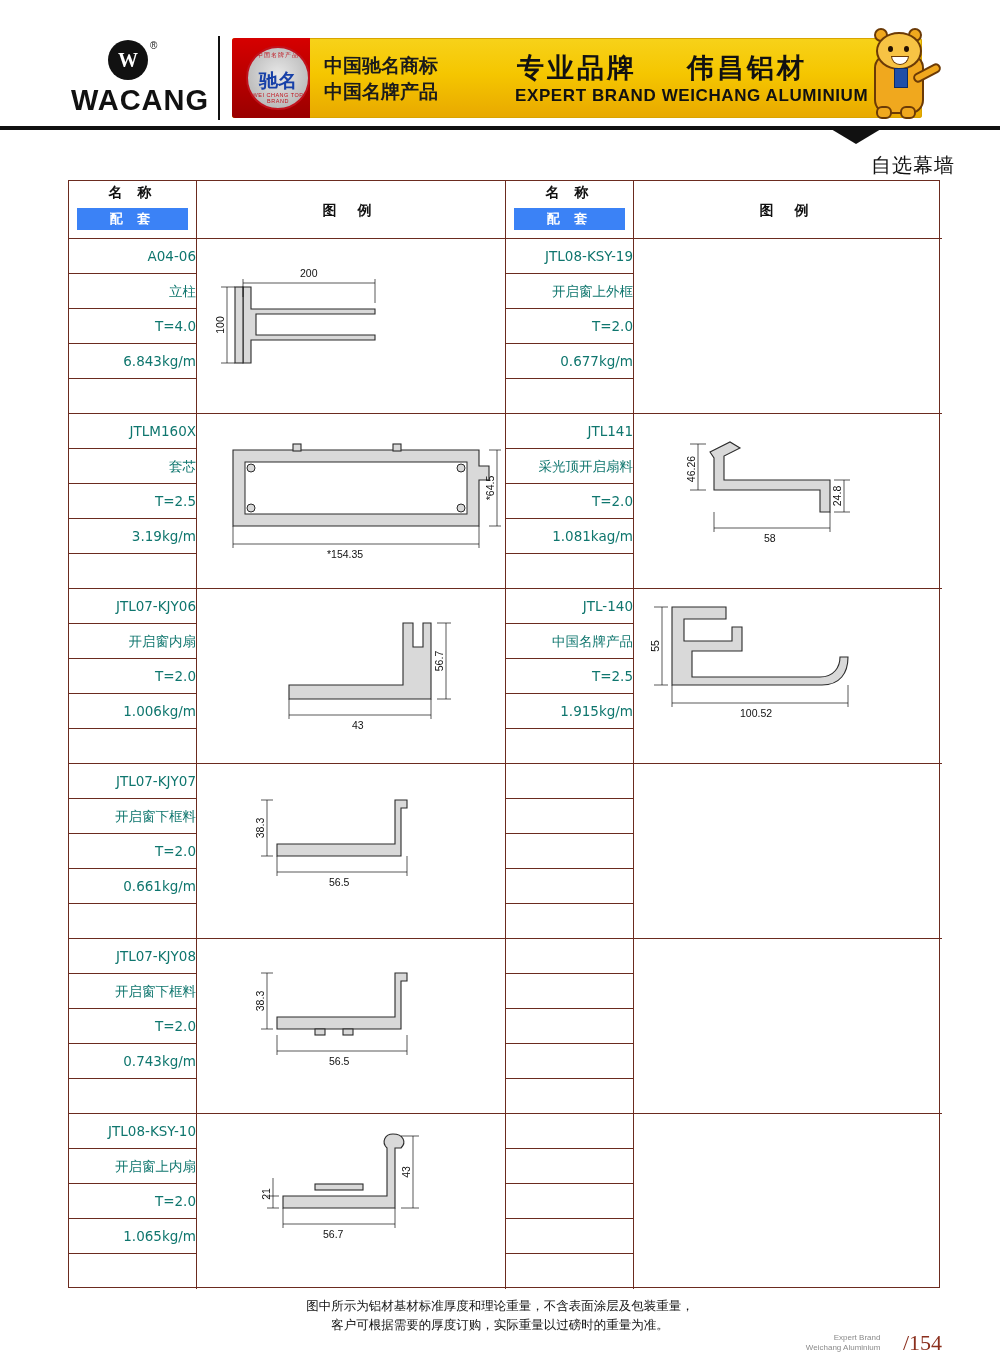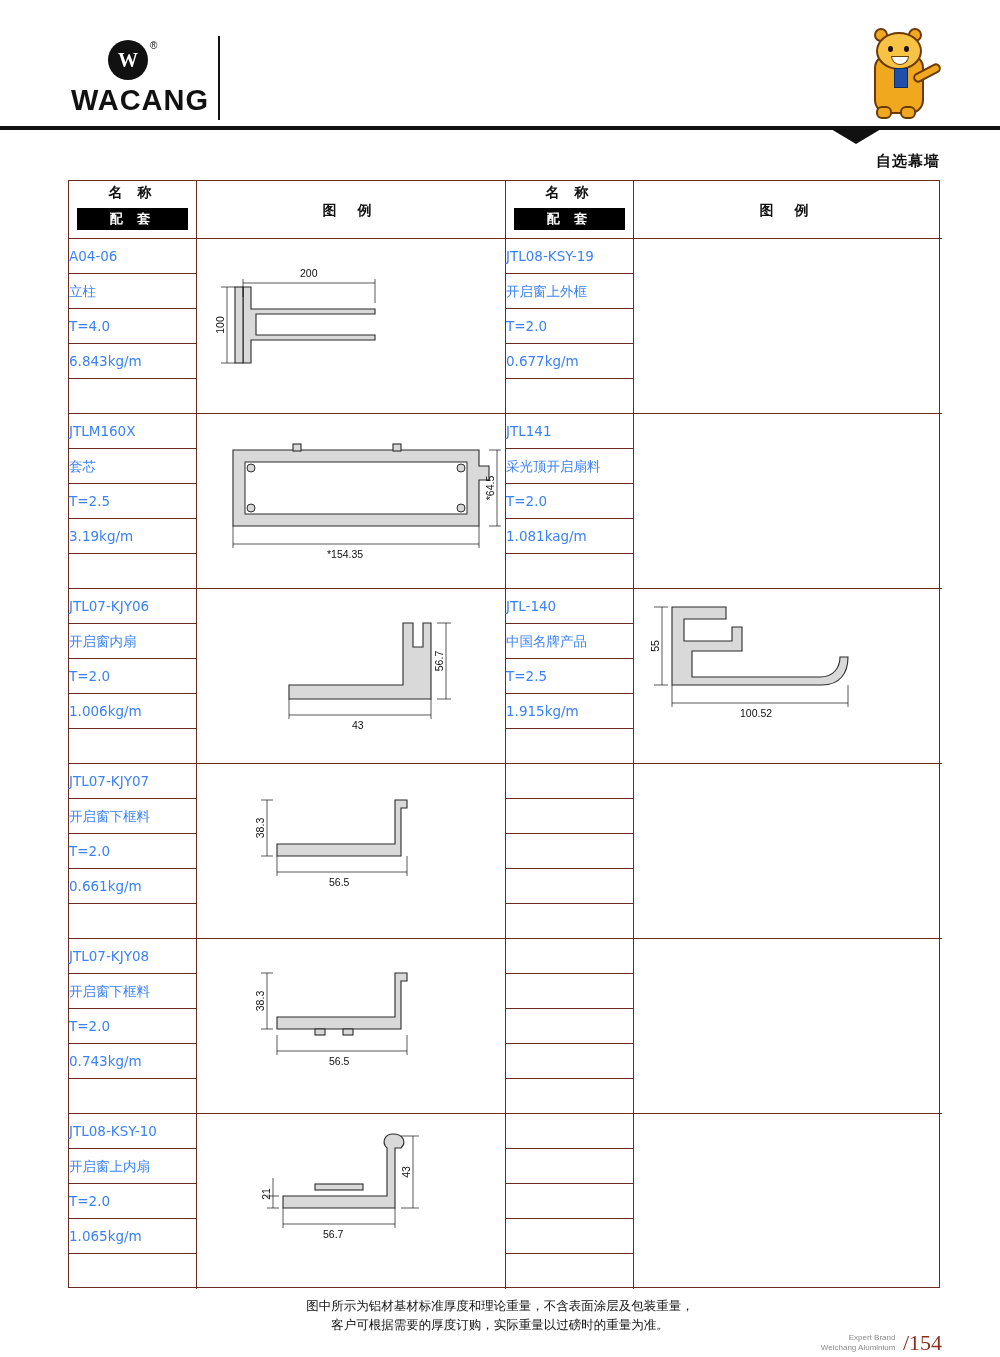--- a/index.html
+++ b/index.html
@@ -106,75 +106,75 @@
   .tiger .tie{position:absolute;left:34px;top:40px;width:12px;height:18px;background:#1f4fa8;border:1px solid #0c2b66;}
 
   .header-rule{position:absolute;left:0;top:126px;width:1000px;height:4px;background:#111;}
   .header-notch{
     position:absolute;left:826px;top:126px;width:60px;height:18px;background:#111;
     clip-path:polygon(0 0,100% 0,50% 100%);
   }
 
   
   .page-title{
-    position:absolute;right:60px;top:152px;font-size:15px;font-weight:bold;color:#111;
+    position:absolute;right:45px;top:152px;font-size:20px;font-weight:normal;color:#111;
     font-family:"DejaVu Sans",sans-serif;letter-spacing:1px;
   }
 
   
   .sheet{position:absolute;left:68px;top:180px;width:872px;height:1108px;border:1px solid #6b2b1f;box-sizing:border-box;}
   .half{position:absolute;top:0;width:436px;height:1108px;}
   .half.left{left:0;}
   .half.right{left:436px;border-left:1px solid #6b2b1f;box-sizing:border-box;}
 
   .hdr{position:absolute;left:0;top:0;width:436px;height:58px;}
   .hdr .namecell{position:absolute;left:0;top:0;width:128px;height:58px;border-right:1px solid #6b2b1f;border-bottom:1px solid #6b2b1f;box-sizing:border-box;}
   .hdr .namecell .t1{
     position:absolute;left:0;top:3px;width:127px;text-align:center;font-size:14px;font-weight:bold;
     letter-spacing:5px;font-family:"DejaVu Sans",sans-serif;color:#111;
   }
   .hdr .namecell .t2{
-    position:absolute;left:8px;top:27px;width:111px;height:22px;background:#000000;color:#fff;
+    position:absolute;left:8px;top:27px;width:111px;height:22px;background:#3b82f6;color:#fff;
     text-align:center;font-size:13px;font-weight:bold;letter-spacing:5px;line-height:22px;
     font-family:"DejaVu Sans",sans-serif;
   }
   .hdr .figcell{
     position:absolute;left:128px;top:0;width:308px;height:58px;border-bottom:1px solid #6b2b1f;box-sizing:border-box;
   }
   .hdr .figcell span{
     display:block;text-align:center;line-height:58px;font-size:14px;font-weight:bold;letter-spacing:8px;
     font-family:"DejaVu Sans",sans-serif;color:#111;
   }
 
   .rows{position:absolute;left:0;top:58px;width:436px;}
   .row{position:relative;width:436px;height:175px;border-bottom:1px solid #6b2b1f;box-sizing:border-box;}
   .row:last-child{border-bottom:none;}
   .row .labels{position:absolute;left:0;top:0;width:128px;height:100%;border-right:1px solid #6b2b1f;box-sizing:border-box;}
   .row .labels div{
-    height:35px;line-height:35px;text-align:left;font-size:13.5px;color:#3b82f6;
+    height:35px;line-height:35px;text-align:right;font-size:13.5px;color:#0f766e;
     border-bottom:1px solid #6b2b1f;box-sizing:border-box;font-family:"DejaVu Sans",sans-serif;
   }
   .row .labels div.blank{border-bottom:none;height:auto;}
   .row .fig{position:absolute;left:128px;top:0;width:308px;height:100%;}
   .row .fig svg{position:absolute;left:0;top:0;}
 
   .dim{font-size:10.5px;fill:#111;font-family:"Liberation Sans",sans-serif;}
   .dimv{font-size:10.5px;fill:#111;font-family:"Liberation Sans",sans-serif;}
   .prof{fill:#d9d9d9;stroke:#2b2b2b;stroke-width:1.1;}
   .ln{stroke:#111;stroke-width:.7;}
 
   
   .footnote{
     position:absolute;left:0;top:1296px;width:1000px;text-align:center;
     font-size:12.5px;line-height:19px;color:#111;font-family:"DejaVu Sans",sans-serif;
   }
   .pagenum{position:absolute;right:58px;top:1330px;text-align:right;}
   .pagenum .en{
     display:inline-block;font-size:8px;color:#8a8a8a;line-height:10px;text-align:right;
-    vertical-align:middle;margin-right:3px;
+    vertical-align:middle;margin-right:18px;
   }
   .pagenum .num{
     display:inline-block;font-size:22px;font-weight:normal;color:#8b2f1d;vertical-align:middle;
     font-family:"Liberation Serif",serif;
   }
 </style>
 </head>
 <body>
 
 <div class="header">
@@ -182,20 +182,35 @@
   <div class="logo-box">
     <div class="logo-mark">
       <div class="circ"></div>
       <div class="w">W</div>
       <div class="reg">®</div>
     </div>
     <div class="logo-text">WACANG</div>
   </div>
   <div class="logo-div"></div>
 
+  <div class="banner">
+    <div class="banner-left"></div>
+    <div class="seal">
+      <div class="sealtop">中国名牌产品</div>
+      <div class="sealmid">驰名</div>
+      <div class="sealbot">WEI CHANG TOP BRAND</div>
+    </div>
+    <div class="cn-marks">
+      <div>中国驰名商标</div>
+      <div>中国名牌产品</div>
+    </div>
+    <div class="brand-cn">专业品牌</div>
+    <div class="brand-cn2">伟昌铝材</div>
+    <div class="brand-en">EXPERT BRAND WEICHANG ALUMINIUM</div>
+  </div>
 
   <div class="tiger">
     <div class="ear1"></div>
       <div class="ear2"></div>
     <div class="body"></div>
     <div class="head"></div>
     <div class="eye1"></div>
       <div class="eye2"></div>
     <div class="mouth"></div>
     <div class="tie"></div>
@@ -405,20 +420,37 @@
       </div>
 
       <div class="row">
         <div class="labels">
           <div>JTL141</div>
           <div>采光顶开启扇料</div>
           <div>T=2.0</div>
           <div>1.081kag/m</div>
           <div class="blank"></div>
         </div>
+        <div class="fig">
+          <svg width="308" height="174" viewBox="0 0 308 174">
+            <path class="prof" d="M76,38 L96,28 L106,34 L90,42 L90,66 L196,66 L196,98 L186,98 L186,76 L80,76 L80,44 Z"></path>
+            <line class="ln" x1="56" y1="30" x2="72" y2="30"></line>
+            <line class="ln" x1="56" y1="76" x2="72" y2="76"></line>
+            <line class="ln" x1="64" y1="30" x2="64" y2="76"></line>
+            <text class="dimv" x="61" y="55" transform="rotate(-90 61 55)" text-anchor="middle">46.26</text>
+            <line class="ln" x1="200" y1="66" x2="216" y2="66"></line>
+            <line class="ln" x1="200" y1="98" x2="216" y2="98"></line>
+            <line class="ln" x1="210" y1="66" x2="210" y2="98"></line>
+            <text class="dimv" x="207" y="82" transform="rotate(-90 207 82)" text-anchor="middle">24.8</text>
+            <line class="ln" x1="80" y1="98" x2="80" y2="118"></line>
+            <line class="ln" x1="196" y1="98" x2="196" y2="118"></line>
+            <line class="ln" x1="80" y1="114" x2="196" y2="114"></line>
+            <text class="dim" x="130" y="128">58</text>
+          </svg>
+        </div>
       </div>
 
       <div class="row">
         <div class="labels">
           <div>JTL-140</div>
           <div>中国名牌产品</div>
           <div>T=2.5</div>
           <div>1.915kg/m</div>
           <div class="blank"></div>
         </div>

